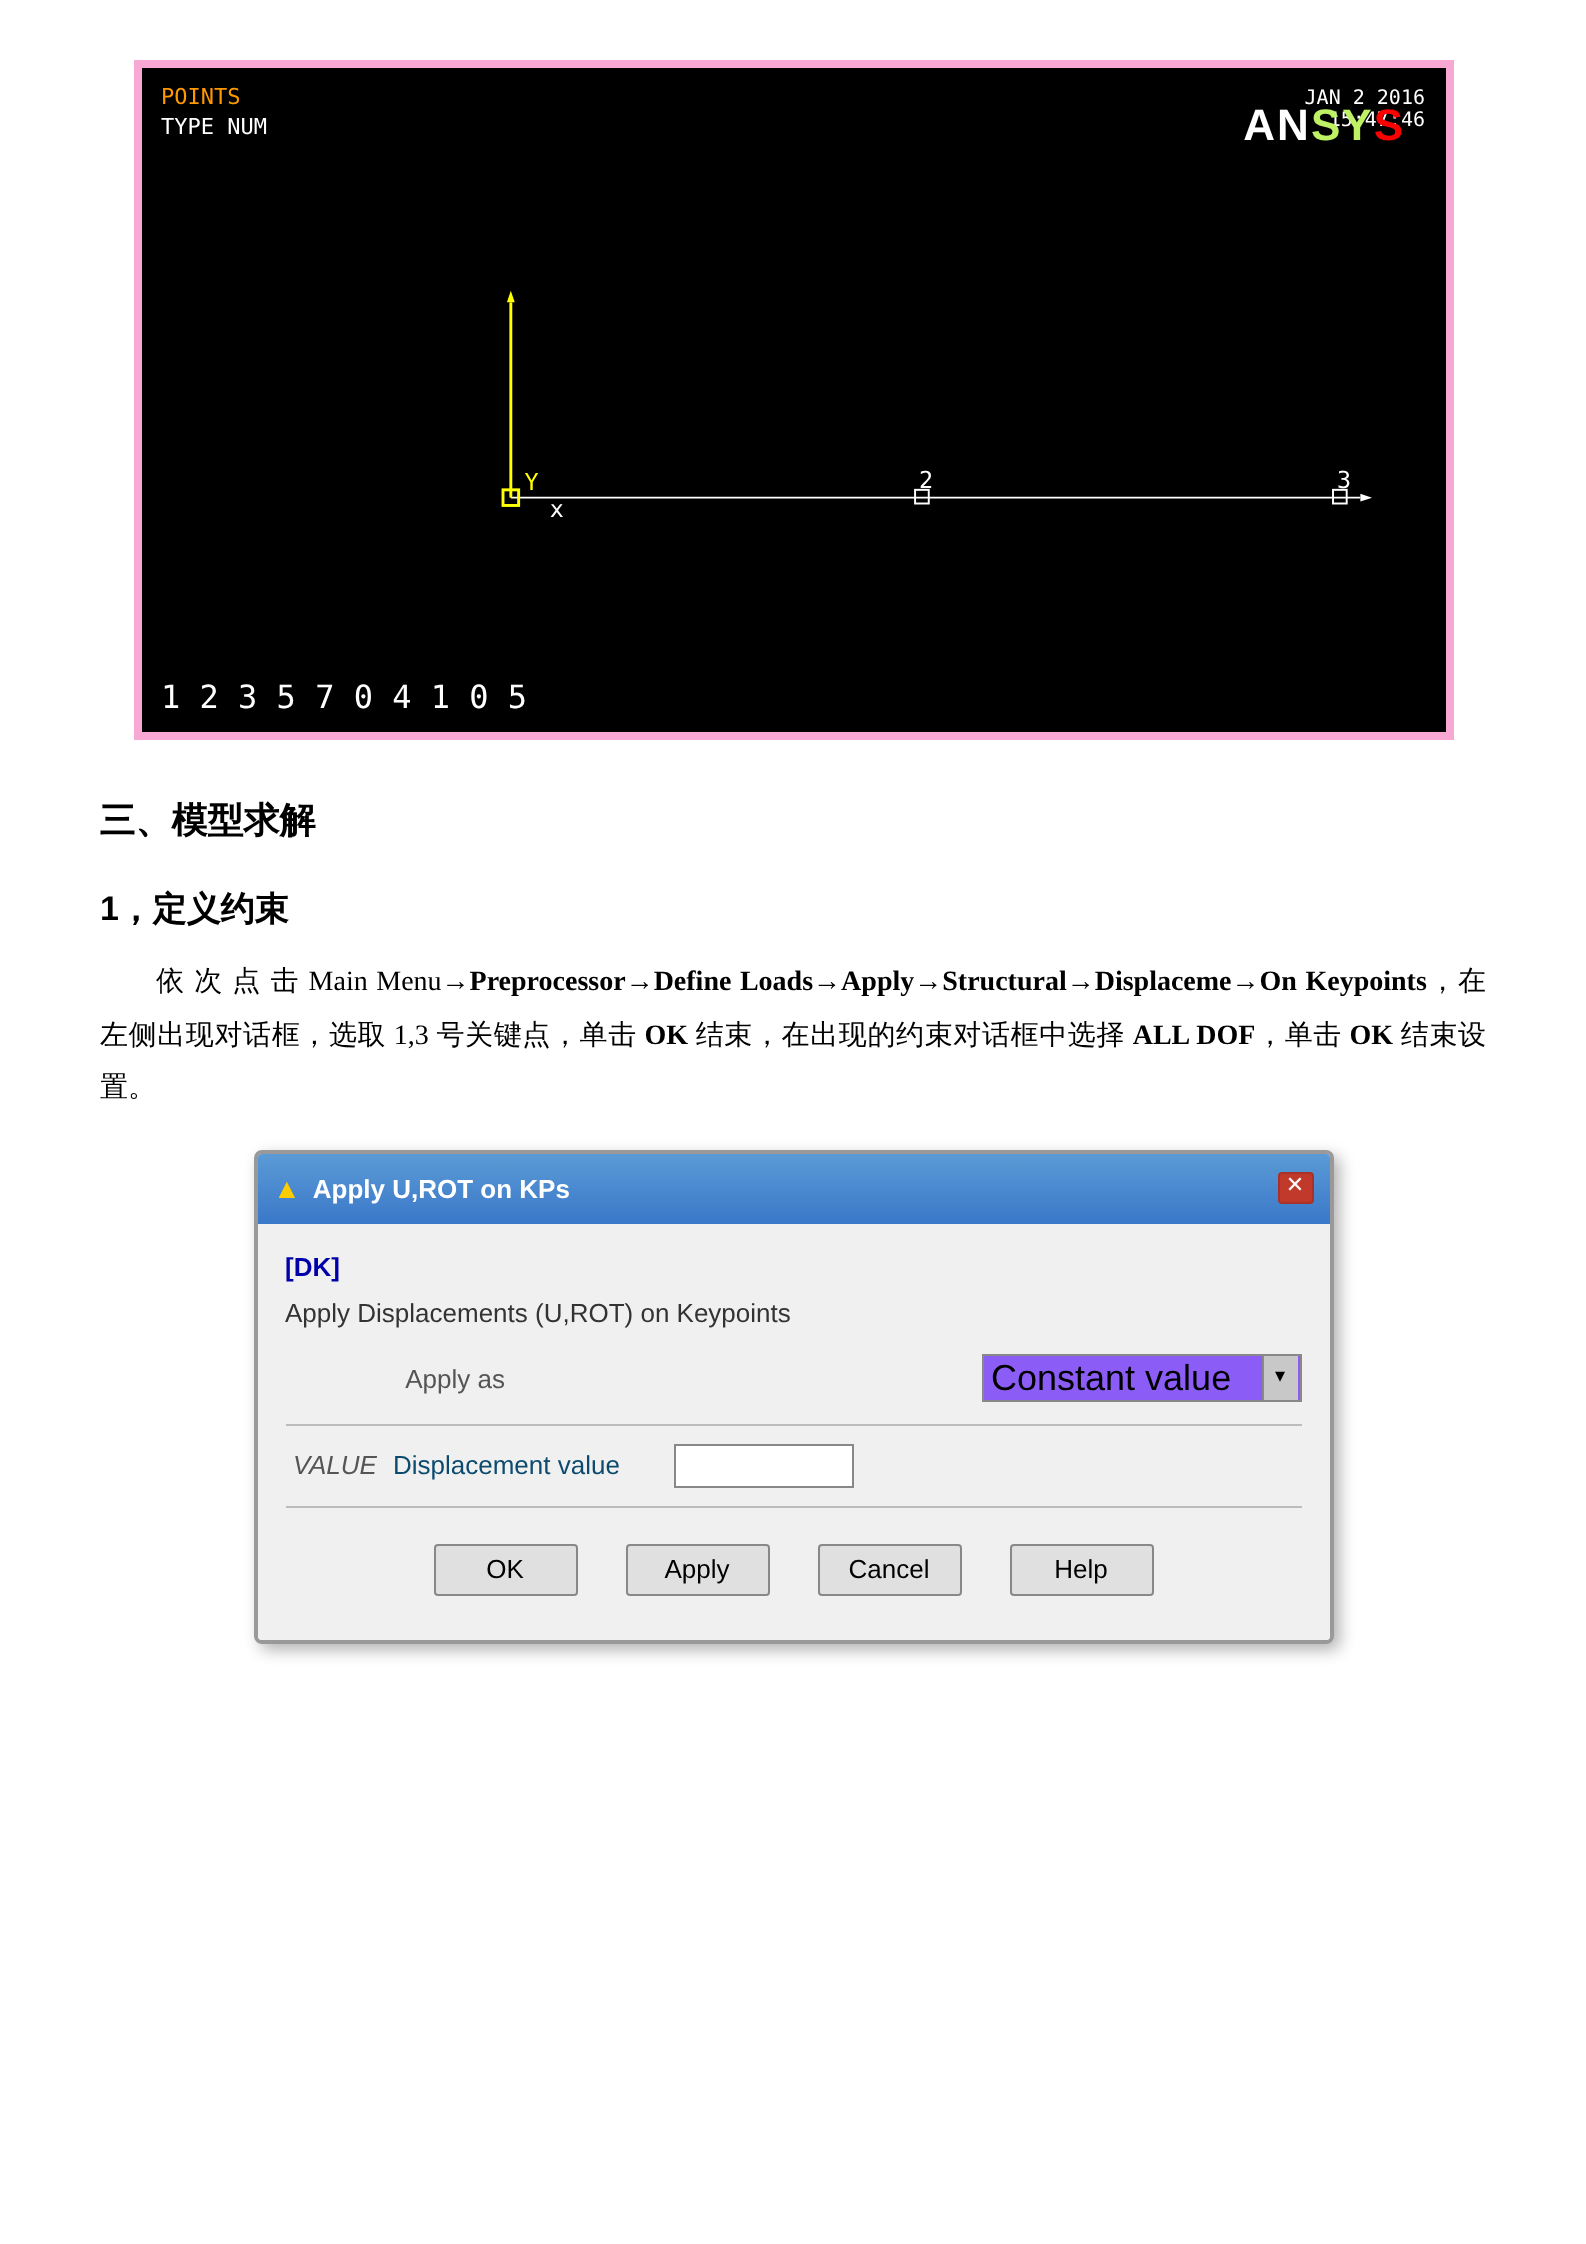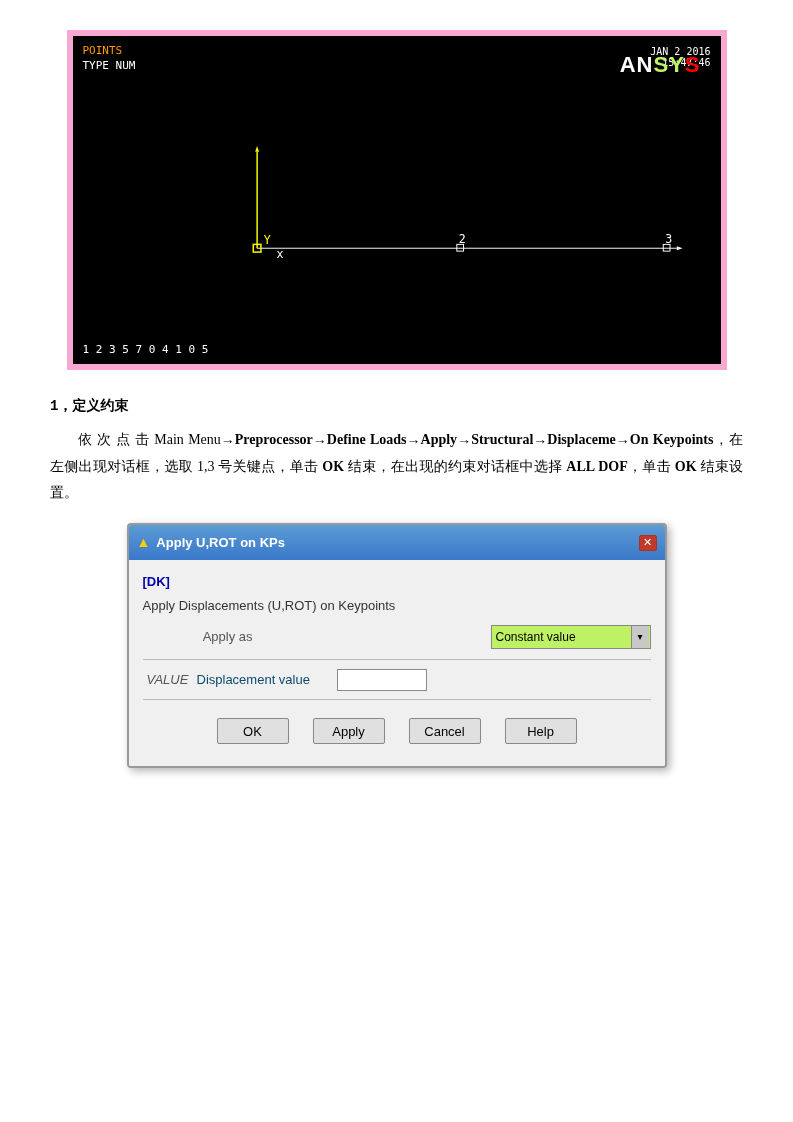--- a/index.html
+++ b/index.html
@@ -12,21 +12,21 @@
       color: #000;
     }
 
     
     .ansys-viewport {
       margin: 30px auto 0;
       width: 660px;
       height: 340px;
       background: #000;
       position: relative;
-      border: 6px solid #f9a8d4;
+      border: 4px solid #f9a8d4;
     }
     .ansys-logo {
       position: absolute;
       top: 8px;
       right: 10px;
       font-family: Arial, sans-serif;
       font-size: 22px;
       font-weight: bold;
       letter-spacing: 1px;
     }
@@ -43,21 +43,21 @@
     }
     .ansys-top-left .type-num {
       color: #fff;
       margin-top: 2px;
     }
     .ansys-bottom-left {
       position: absolute;
       bottom: 8px;
       left: 10px;
       font-family: monospace;
-      font-size: 11px;
+      font-size: 16px;
       color: #fff;
     }
     
     .ansys-canvas {
       position: absolute;
       top: 0; left: 0;
       width: 100%; height: 100%;
     }
 
     
@@ -67,24 +67,24 @@
     }
 
     .section-title {
       font-size: 18px;
       font-weight: bold;
       margin-bottom: 14px;
       font-family: "Microsoft YaHei", SimSun, serif;
     }
 
     .sub-title {
-      font-size: 14px;
+      font-size: 17px;
       font-weight: bold;
       margin-bottom: 8px;
-      font-family: Liberation Mono, monospace;
+      font-family: Liberation Sans, sans-serif;
     }
 
     .body-text {
       font-size: 14px;
       line-height: 1.9;
       text-align: justify;
       font-family: SimSun, "宋体", serif;
       margin-bottom: 12px;
     }
 
@@ -189,23 +189,23 @@
       color: #fff;
     }
     .dropdown-wrapper {
       position: relative;
       display: inline-block;
     }
     .dialog-dropdown {
       width: 160px;
       height: 24px;
       font-family: Arial, sans-serif;
-      font-size: 12px;
+      font-size: 18px;
       border: 1px solid #888;
-      background: #bef264;
+      background: #8b5cf6;
       padding: 1px 4px;
       appearance: none;
       -webkit-appearance: none;
     }
     .dropdown-arrow {
       position: absolute;
       right: 2px;
       top: 50%;
       transform: translateY(-50%);
       width: 18px;
@@ -339,20 +339,21 @@
     <rect x="392" y="216" width="7" height="7" fill="none" stroke="#fff" stroke-width="1"></rect>
 
     <text x="608" y="215" fill="#fff" font-family="monospace" font-size="12">3</text>
     <rect x="606" y="216" width="7" height="7" fill="none" stroke="#fff" stroke-width="1"></rect>
   </svg>
 
   <div class="ansys-bottom-left">1 2 3 5 7 0 4 1 0 5</div>
 </div>
 
 <div class="doc-content">
+  <div class="section-title">三、模型求解</div>
   <div class="sub-title">1，定义约束</div>
 
   <div class="body-text indent-text">
     <span>
       依 次 点 击 Main Menu→<strong>Preprocessor</strong>→<strong>Define Loads</strong>→<strong>Apply</strong>→<strong>Structural</strong>→<strong>Displaceme</strong>→<strong>On Keypoints</strong>，在左侧出现对话框，选取 1,3 号关键点，单击 <strong>OK</strong> 结束，在出现的约束对话框中选择 <strong>ALL DOF</strong>，单击 <strong>OK</strong> 结束设置。
     </span>
   </div>
 
   <div class="dialog-wrapper">
     <div class="dialog">

